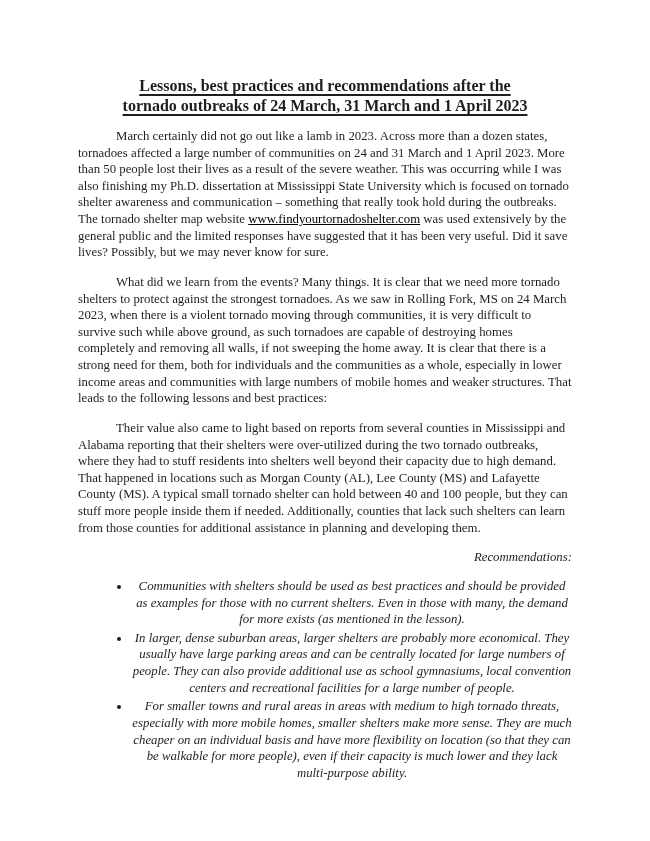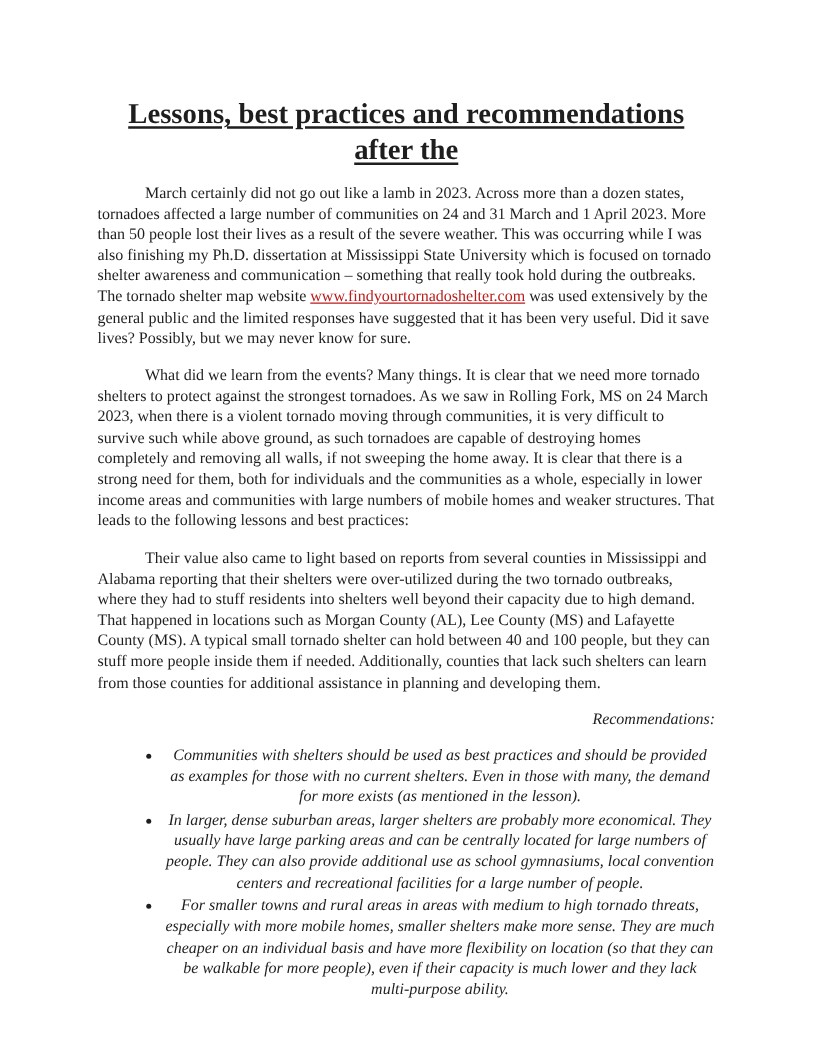--- a/index.html
+++ b/index.html
@@ -15,21 +15,21 @@
     padding: 76px 78px 40px 78px;
     background: #ffffff;
     color: #1e1e1e;
     font-family: "Liberation Serif", "DejaVu Serif", serif;
     font-size: 12.8px;
     line-height: 1.3;
     overflow: hidden;
     text-align: left;
   }
   h1.doc-title {
-    font-size: 23px;
+    font-size: 16px;
     line-height: 1.28;
     font-weight: 700;
     text-align: center;
     margin: 0 0 11px 0;
   }
   .title-line {
     display: block;
     text-decoration: underline;
     text-decoration-thickness: 2px;
     text-underline-offset: 3px;
@@ -56,31 +56,32 @@
     padding: 0 0 0 53px;
     list-style: disc outside;
     font-style: italic;
     text-align: center;
   }
   ul.recs li {
     margin: 0 0 2px 0;
     padding-left: 1px;
   }
   a.doc-link {
-    color: #b91c1c;
+    color: #000000;
     text-decoration: underline;
   }
 </style>
 </head>
 <body>
 
 <div class="page">
 
   <h1 class="doc-title">
     <span class="title-line">Lessons, best practices and recommendations after the</span>
+    <span class="title-line">tornado outbreaks of 24 March, 31 March and 1 April 2023</span>
   </h1>
 
   <p class="body-para"><span>March certainly did not go out like a lamb in 2023. Across more than a dozen states, tornadoes affected a large number of communities on 24 and 31 March and 1 April 2023. More than 50 people lost their lives as a result of the severe weather. This was occurring while I was also finishing my Ph.D. dissertation at Mississippi State University which is focused on tornado shelter awareness and communication – something that really took hold during the outbreaks. The tornado shelter map website </span><a href="#" class="doc-link">www.findyourtornadoshelter.com</a><span> was used extensively by the general public and the limited responses have suggested that it has been very useful. Did it save lives? Possibly, but we may never know for sure.</span></p>
 
   <p class="body-para">What did we learn from the events? Many things. It is clear that we need more tornado shelters to protect against the strongest tornadoes. As we saw in Rolling Fork, MS on 24 March 2023, when there is a violent tornado moving through communities, it is very difficult to survive such while above ground, as such tornadoes are capable of destroying homes completely and removing all walls, if not sweeping the home away. It is clear that there is a strong need for them, both for individuals and the communities as a whole, especially in lower income areas and communities with large numbers of mobile homes and weaker structures. That leads to the following lessons and best practices:</p>
 
 
   <p class="body-para">Their value also came to light based on reports from several counties in Mississippi and Alabama reporting that their shelters were over-utilized during the two tornado outbreaks, where they had to stuff residents into shelters well beyond their capacity due to high demand. That happened in locations such as Morgan County (AL), Lee County (MS) and Lafayette County (MS). A typical small tornado shelter can hold between 40 and 100 people, but they can stuff more people inside them if needed. Additionally, counties that lack such shelters can learn from those counties for additional assistance in planning and developing them.</p>
 
   <p class="recs-label">Recommendations:</p>

